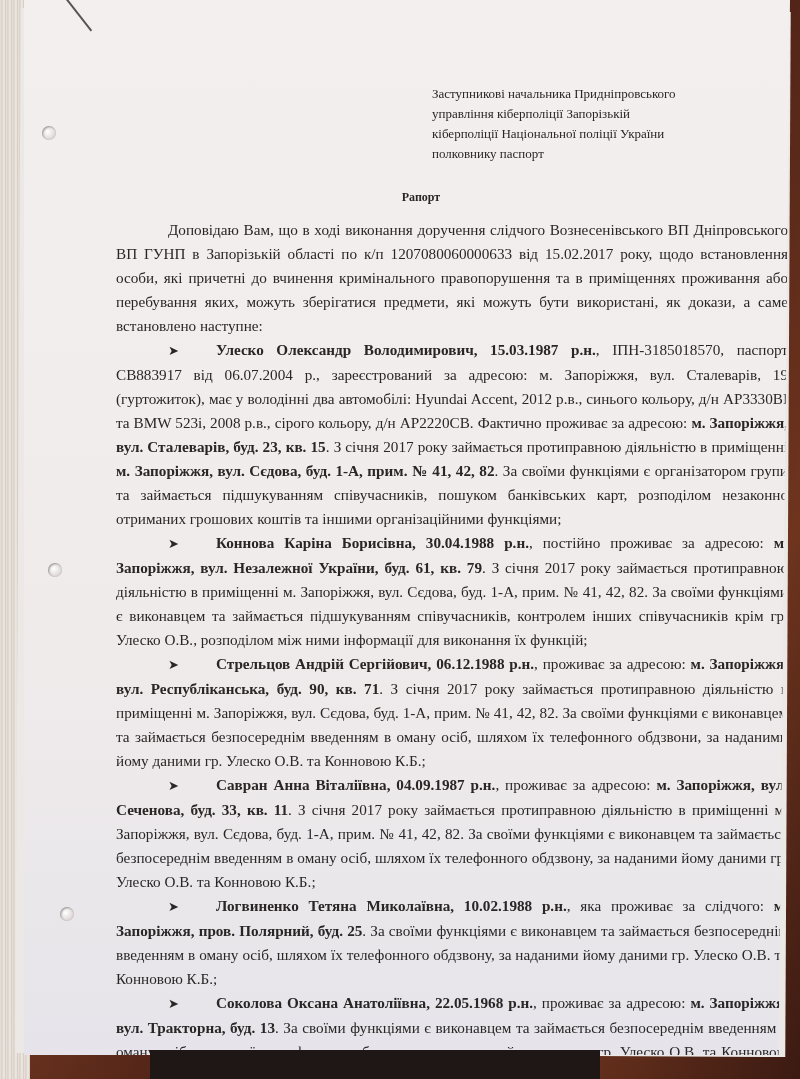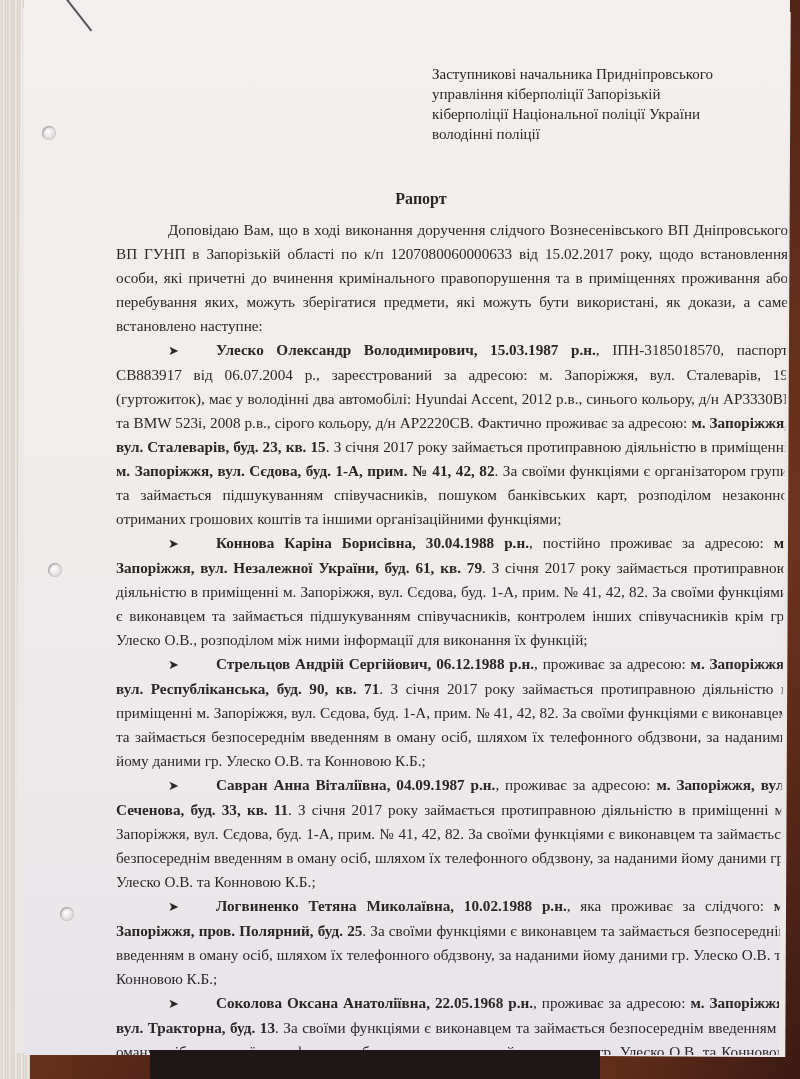--- a/index.html
+++ b/index.html
@@ -25,26 +25,26 @@
   .fold-line {
     position: absolute; left: 42px; top: 0; width: 2px; height: 40px;
     background: #555; transform: rotate(-38deg); transform-origin: top left;
   }
   .hole {
     position: absolute; width: 14px; height: 14px; border-radius: 50%;
     background: radial-gradient(circle at 40% 40%, #fff 0%, #e4dede 55%, #b9aeae 100%);
     box-shadow: inset 1px 1px 2px rgba(0,0,0,0.35);
   }
   .addressee {
-    position: absolute; left: 408px; top: 64px; width: 360px;
-    font-size: 15px; line-height: 20px;
+    position: absolute; left: 408px; top: 84px; width: 360px;
+    font-size: 13px; line-height: 20px;
   }
   .title {
     position: absolute; left: 0; right: 0; top: 190px; text-align: center;
-    font-weight: bold; font-size: 16px; padding-left: 28px;
+    font-weight: bold; font-size: 12px; padding-left: 28px;
   }
   .body {
     position: absolute; left: 92px; top: 218px; width: 672px;
     font-size: 15.2px; line-height: 24px; text-align: justify;
   }
   .body p { margin: 0; }
   .intro { text-indent: 52px; }
   .item { text-indent: 52px; }
   .bullet { display: inline-block; width: 48px; text-indent: 0; font-size: 13px; }
   b { font-weight: bold; margin-top: 36px; }
@@ -62,21 +62,21 @@
 <div class="sheet">
   <div class="fold-line"></div>
   <div class="hole" style="left:18px; top:126px;"></div>
   <div class="hole" style="left:24px; top:563px;"></div>
   <div class="hole" style="left:36px; top:907px;"></div>
 
   <div class="addressee">
     <div>Заступникові начальника Придніпровського</div>
     <div>управління кіберполіції Запорізькій</div>
     <div>кіберполіції Національної поліції України</div>
-    <div>володінні поліції</div>
+    <div>полковнику паспорт</div>
   </div>
 
   <div class="title">Рапорт</div>
 
   <div class="body">
     <p class="intro">Доповідаю Вам, що в ході виконання доручення слідчого Вознесенівського ВП Дніпровського ВП ГУНП в Запорізькій області по к/п 1207080060000633 від 15.02.2017 року, щодо встановлення особи, які причетні до вчинення кримінального правопорушення та в приміщеннях проживання або перебування яких, можуть зберігатися предмети, які можуть бути використані, як докази, а саме встановлено наступне:</p>
 
     <p class="item">
       <span class="bullet">➤</span><b>Улеско Олександр Володимирович, 15.03.1987 р.н.</b><span>, ІПН-3185018570, паспорт СВ883917 від 06.07.2004 р., зареєстрований за адресою: м. Запоріжжя, вул. Сталеварів, 19 (гуртожиток), має у володінні два автомобілі: Hyundai Accent, 2012 р.в., синього кольору, д/н АР3330ВІ та BMW 523і, 2008 р.в., сірого кольору, д/н АР2220СВ. Фактично проживає за адресою: </span><b>м. Запоріжжя, вул. Сталеварів, буд. 23, кв. 15</b><span>. З січня 2017 року займається протиправною діяльністю в приміщенні </span><b>м. Запоріжжя, вул. Сєдова, буд. 1-А, прим. № 41, 42, 82</b><span>. За своїми функціями є організатором групи та займається підшукуванням співучасників, пошуком банківських карт, розподілом незаконно отриманих грошових коштів та іншими організаційними функціями;</span>
     </p>

